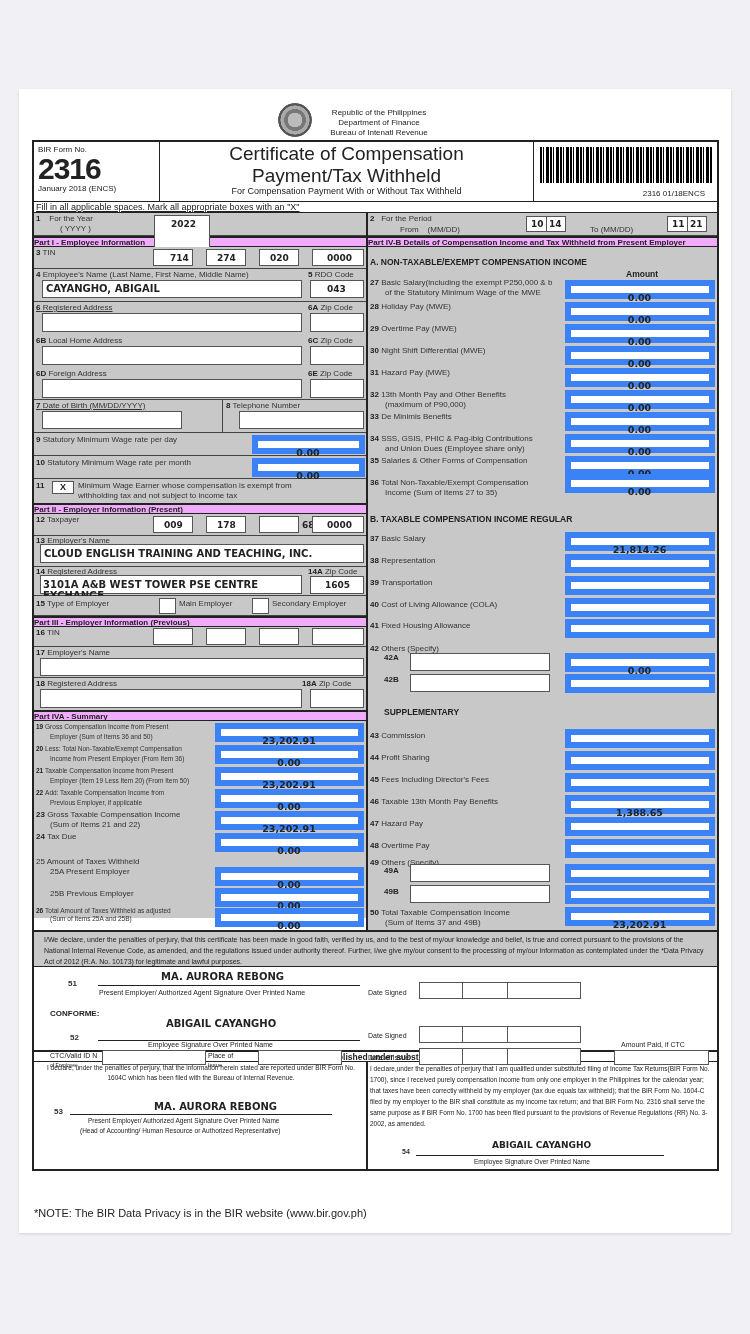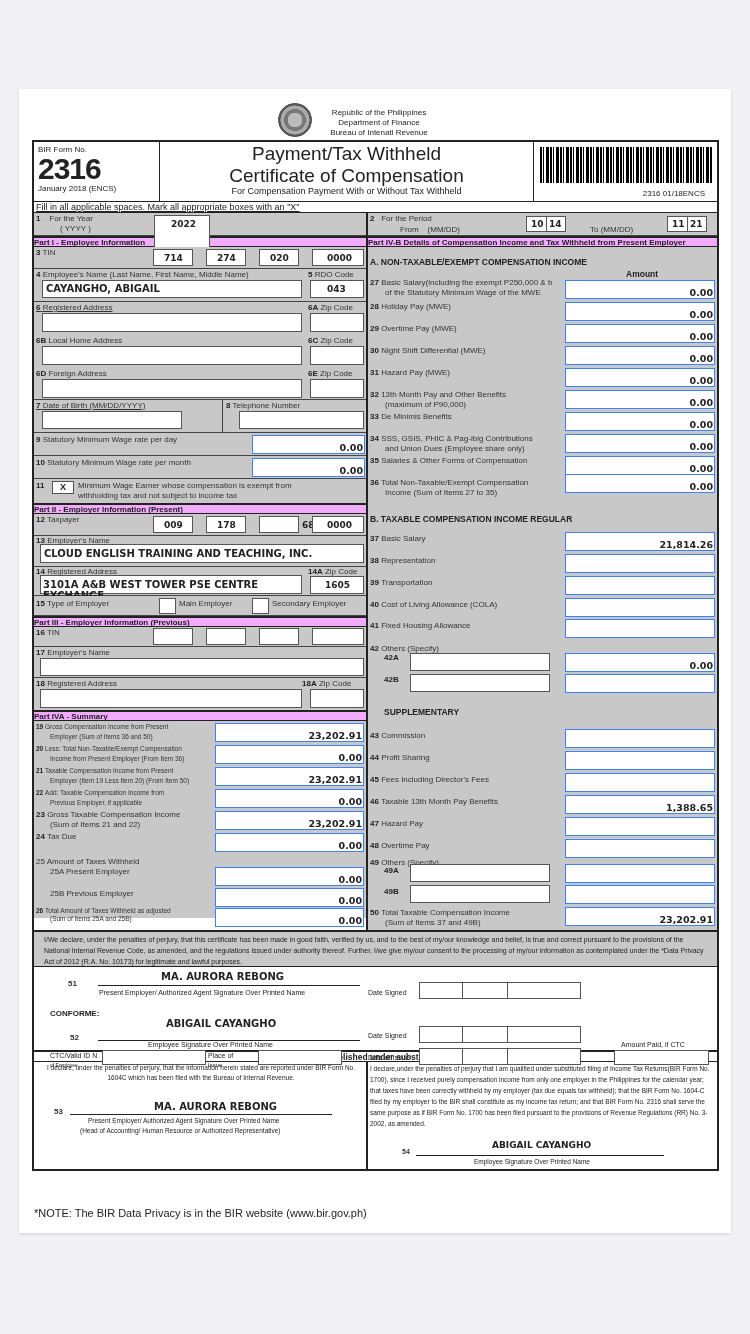--- a/index.html
+++ b/index.html
@@ -24,21 +24,21 @@
   .fill-note{font-size:9px;height:11px;line-height:11px;border-bottom:1px solid #222;padding-left:2px;text-decoration:underline;}
   .cols{display:flex;}
   .col-l{width:334px;border-right:2px solid #222;}
   .col-r{flex:1;background:#c8c8c8;}
   .gray{background:#c8c8c8;}
   .part-hdr{background:#f0abfc;font-size:8px;font-weight:bold;height:11px;line-height:10px;border-top:2px solid #222;border-bottom:1px solid #222;}
   .sec{position:relative;border-bottom:1px solid #444;background:#c8c8c8;}
   .sm{font-size:8px;color:#333;}
   .box{position:absolute;background:#fff;border:1px solid #555;}
   .val{position:absolute;font-weight:bold;font-size:10px;font-family:"DejaVu Sans",sans-serif;}
-  .amt{position:absolute;background:#fff;border:1px solid #3b82f6;text-align:right;font-weight:bold;font-size:9.5px;font-family:"DejaVu Sans",sans-serif;padding:6px 1px 0 0;}
+  .amt{position:absolute;background:#fff;border:6px solid #3b82f6;text-align:center;font-weight:bold;font-size:9.5px;font-family:"DejaVu Sans",sans-serif;padding:6px 1px 0 0;}
   .rlbl{position:absolute;font-size:8px;color:#333;line-height:10px;}
   .rlbl b{color:#222;}
   .white{background:#fff;}
   .bigsig{font-weight:bold;font-size:10px;font-family:"DejaVu Sans",sans-serif;}
   .line{position:absolute;border-top:1px solid #222;}
   .date-box{position:absolute;width:162px;height:17px;border:1px solid #555;background:#fff;}
   .date-box i{position:absolute;top:0;bottom:0;border-left:1px solid #555;}
 </style>
 </head>
 <body>
@@ -52,22 +52,22 @@
   </div>
 
   <div class="form">
     <div class="title-row">
       <div class="t-left">
         <div class="lbl">BIR Form No.</div>
         <div class="num">2316</div>
         <div class="date">January 2018 (ENCS)</div>
       </div>
       <div class="t-mid">
+        <div class="t1">Certificate of Compensation</div>
         <div class="t1">Payment/Tax Withheld</div>
-        <div class="t1">Certificate of Compensation</div>
         <div class="sub">For Compensation Payment With or Without Tax Withheld</div>
       </div>
       <div class="t-right">
         <div class="barcode"></div>
         <div class="bc-txt">2316 01/18ENCS</div>
       </div>
     </div>
     <div class="fill-note">Fill in all applicable spaces. Mark all appropriate boxes with an "X"</div>
 
     <div class="cols">
@@ -77,21 +77,21 @@
           <span class="rlbl" style="left:2px;top:1px;"><b>1</b>&nbsp;&nbsp;&nbsp; <span>For the Year</span></span>
           <span class="rlbl" style="left:26px;top:11px;">( YYYY )</span>
           <div class="box" style="left:120px;top:2px;width:56px;height:34px;">
             <span class="val" style="left:16px;top:3px;font-size:9px;">2022</span>
           </div>
         </div>
         <div class="part-hdr">Part I - Employee Information</div>
         <div class="sec" style="height:22px;">
           <span class="rlbl" style="left:2px;top:1px;"><b>3</b> <span>TIN</span></span>
           <div class="box" style="left:119px;top:2px;width:40px;height:17px;">
-              <span class="val" style="left:10px;top:3px;font-size:9px;">714</span>
+              <span class="val" style="left:16px;top:3px;font-size:9px;">714</span>
             </div>
           <div class="box" style="left:172px;top:2px;width:40px;height:17px;">
               <span class="val" style="left:10px;top:3px;font-size:9px;">274</span>
             </div>
           <div class="box" style="left:225px;top:2px;width:40px;height:17px;">
               <span class="val" style="left:10px;top:3px;font-size:9px;">020</span>
             </div>
           <div class="box" style="left:278px;top:2px;width:52px;height:17px;">
               <span class="val" style="left:14px;top:3px;font-size:9px;">0000</span>
             </div>

